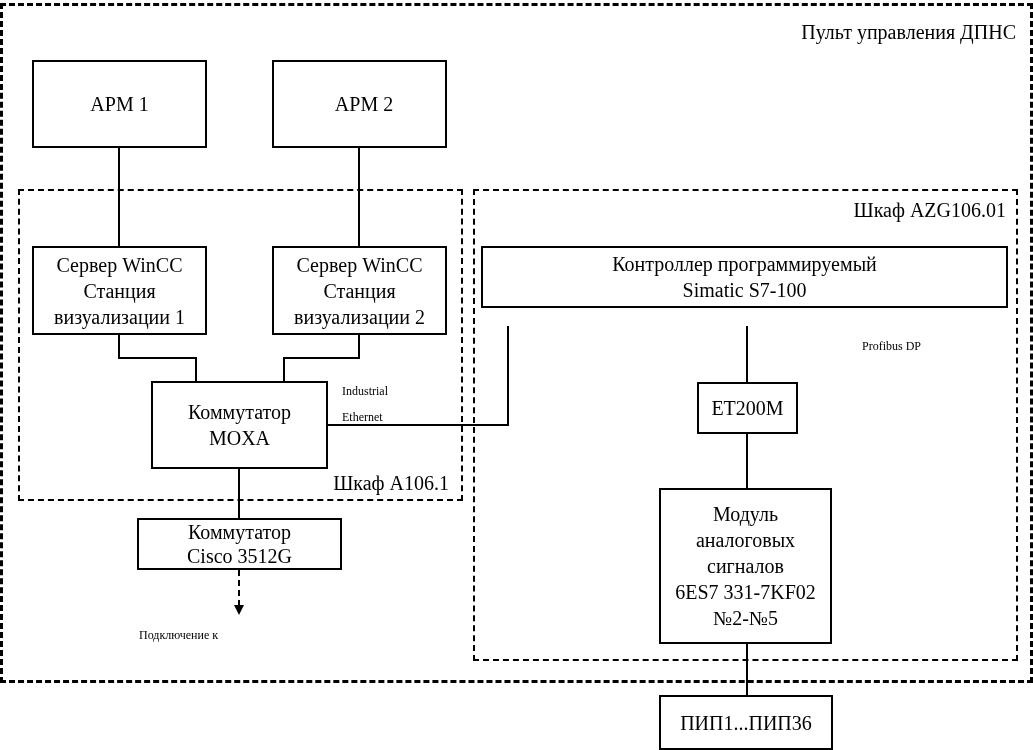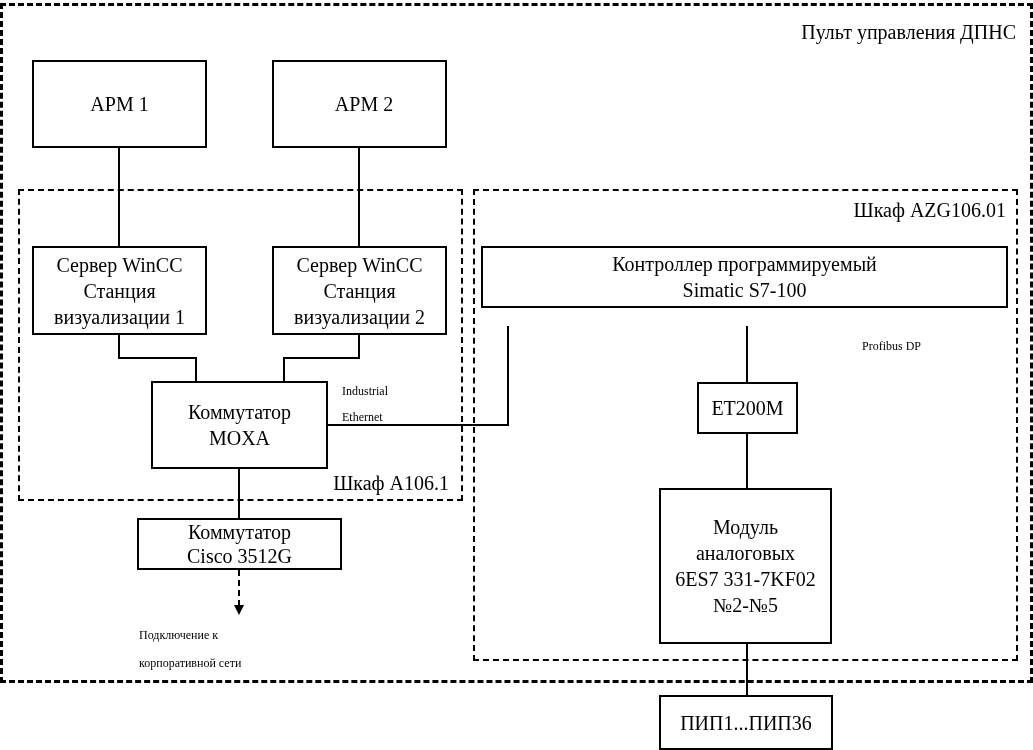--- a/index.html
+++ b/index.html
@@ -100,34 +100,34 @@
 <div class="box" style="left:697px; top:382px; width:101px; height:52px;">
   <div>
       <span>ET200M</span>
     </div>
 </div>
 
 <div class="box" style="left:659px; top:488px; width:173px; height:156px;">
   <div>
     <span>Модуль</span>
     <span>аналоговых</span>
+    <span>сигналов</span>
     <span>6ES7 331-7KF02</span>
     <span>№2-№5</span>
   </div>
 </div>
 
 <div class="box" style="left:659px; top:695px; width:174px; height:55px;">
   <div>
       <span>ПИП1...ПИП36</span>
     </div>
 </div>
 
 <div class="label" style="left:342px; top:364px; line-height:26px;margin-top:14px;">
   <span style="display:block">Industrial</span>
   <span style="display:block">Ethernet</span>
 </div>
 
 <div class="label" style="left:862px; top:332px;">Profibus DP</div>
 
 <div class="label center" style="left:139px; top:621px; width:200px;">
   <span style="display:block">Подключение к</span>
-  <span style="display:block">корпоративной сети</span>
 </div>
 
 </body></html>

